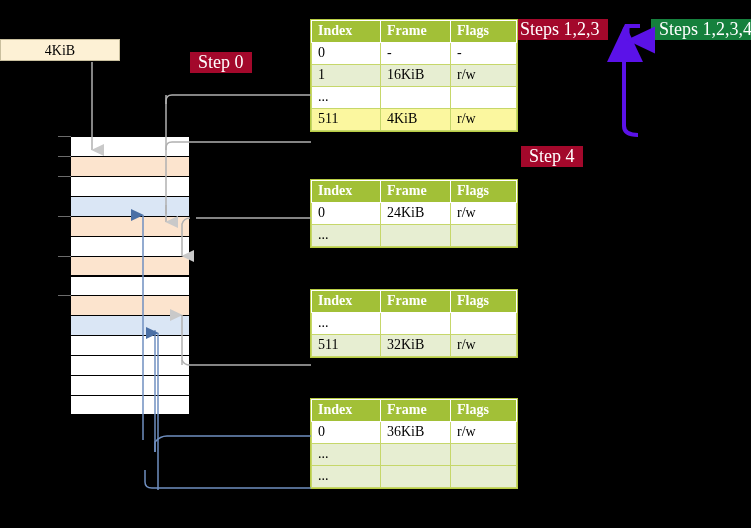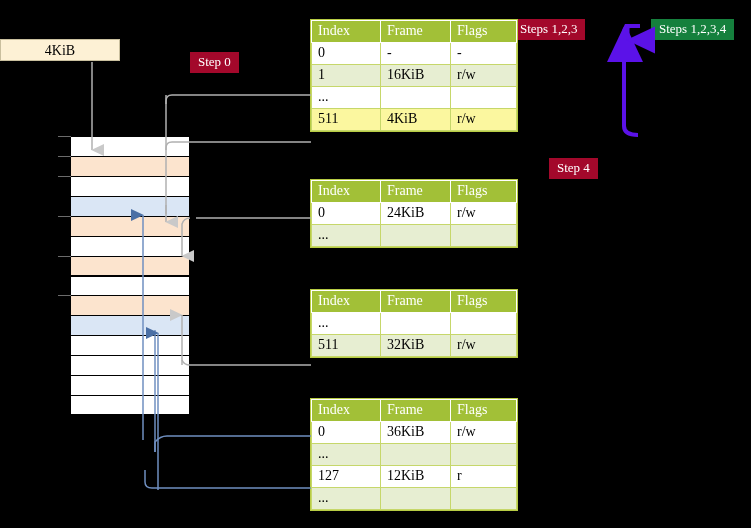--- a/index.html
+++ b/index.html
@@ -32,33 +32,33 @@
     color: #000000;
     font-size: 14px;
     line-height: 22px;
     text-align: center;
     box-sizing: border-box;
   }
   
   .badge {
     position: absolute;
     color: #ffffff;
-    font-size: 13px;
+    font-size: 18px;
     line-height: 18px;
     padding: 1px 8px 2px 8px;
     white-space: nowrap;
     box-sizing: border-box;
   }
   .badge-red { background: #a3082b; }
   .badge-violet { background: #15803d; }
 
   #badge-step0 { left: 190px; top: 52px; }
   #badge-steps123 { left: 512px; top: 19px; }
   #badge-steps1234 { left: 651px; top: 19px; }
-  #badge-step4 { left: 521px; top: 158px; margin-left: 28px; }
+  #badge-step4 { left: 521px; top: 146px; }
 
   
   #mem-grid {
     position: absolute;
     left: 70px;
     top: 136px;
     width: 120px;
     height: 279px;
   }
   .mem-row {
@@ -88,21 +88,21 @@
   
   .ptable {
     position: absolute;
     border-collapse: collapse;
     background: #ffffff;
     box-shadow: 0 0 0 1px #b8cc44;
   }
   .ptable th {
     background: #a2c037;
     color: #ffffff;
-    font-weight: normal;
+    font-weight: bold;
     font-size: 14px;
     text-align: left;
     padding: 2px 6px 3px 6px;
     border: 1px solid #ffffff;
     white-space: nowrap;
   }
   .ptable td {
     font-size: 14px;
     color: #000000;
     padding: 2px 6px 3px 6px;
@@ -253,25 +253,20 @@
         <tr>
           <td class="col-index">0</td>
           <td class="col-frame">36KiB</td>
           <td class="col-flags">r/w</td>
         </tr>
         <tr class="alt">
           <td class="col-index">...</td>
           <td class="col-frame"></td>
           <td class="col-flags"></td>
         </tr>
-        <tr>
-          <td class="col-index">127</td>
-          <td class="col-frame">12KiB</td>
-          <td class="col-flags">r</td>
-        </tr>
         <tr class="alt">
           <td class="col-index">...</td>
           <td class="col-frame"></td>
           <td class="col-flags"></td>
         </tr>
       </tbody>
     </table>
 
   <svg id="wires" viewBox="0 0 751 528" xmlns="http://www.w3.org/2000/svg">
     <defs>

